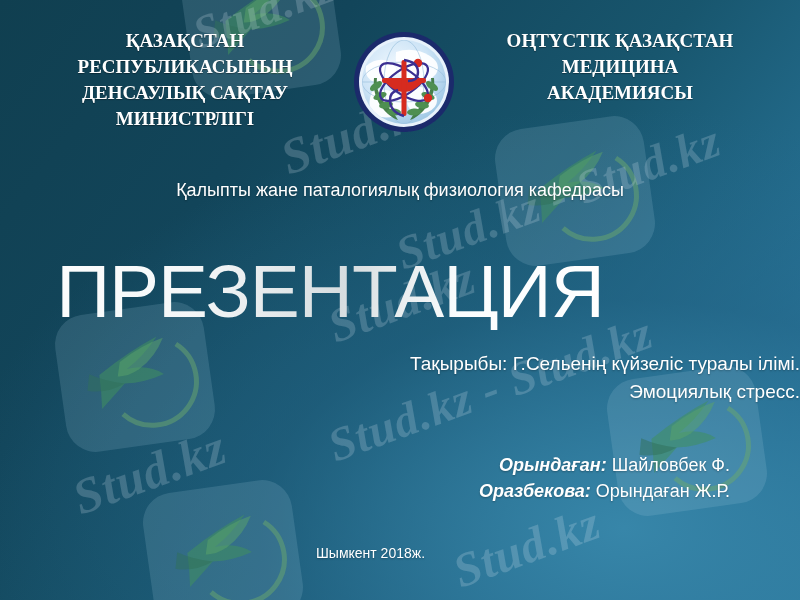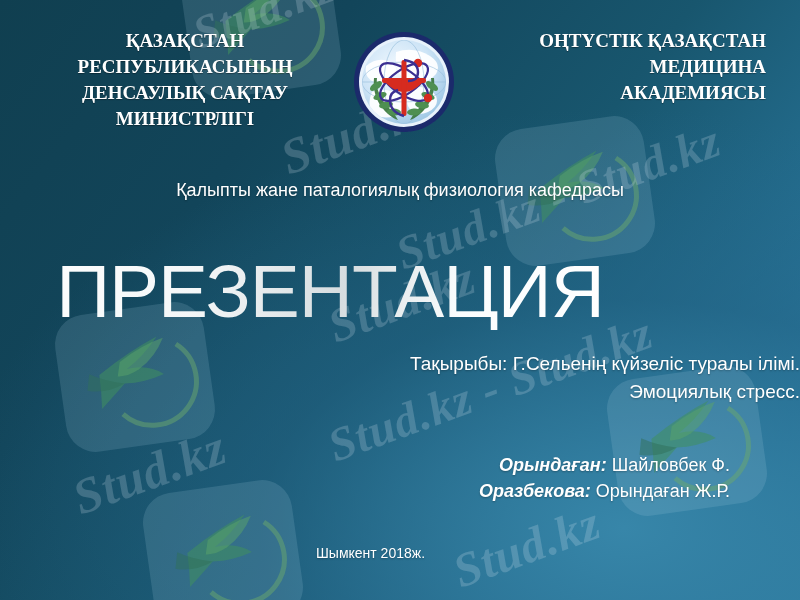--- a/index.html
+++ b/index.html
@@ -52,21 +52,21 @@
     top: 28px;
     font-family: "Liberation Serif", serif;
     font-weight: bold;
     font-size: 19px;
     line-height: 26px;
     color: #ffffff;
     text-align: center;
     text-shadow: 0 1px 1px rgba(0,0,0,0.35);
   }
   #hdr-left  { left: 40px;  width: 290px; }
-  #hdr-right { right: 34px; width: 260px; text-align: right; }
+  #hdr-right { right: 50px; width: 260px; }
 
   
   .emblem {
     position: absolute;
     left: 352px;
     top: 30px;
     width: 104px;
     height: 104px;
   }
   .emblem svg { width: 100%; height: 100%; display: block; }

